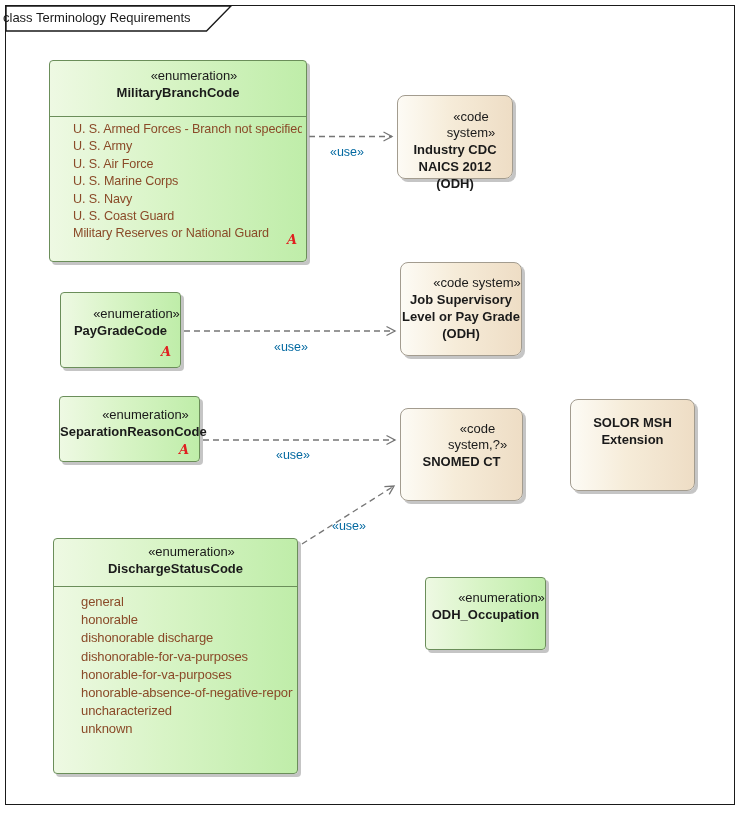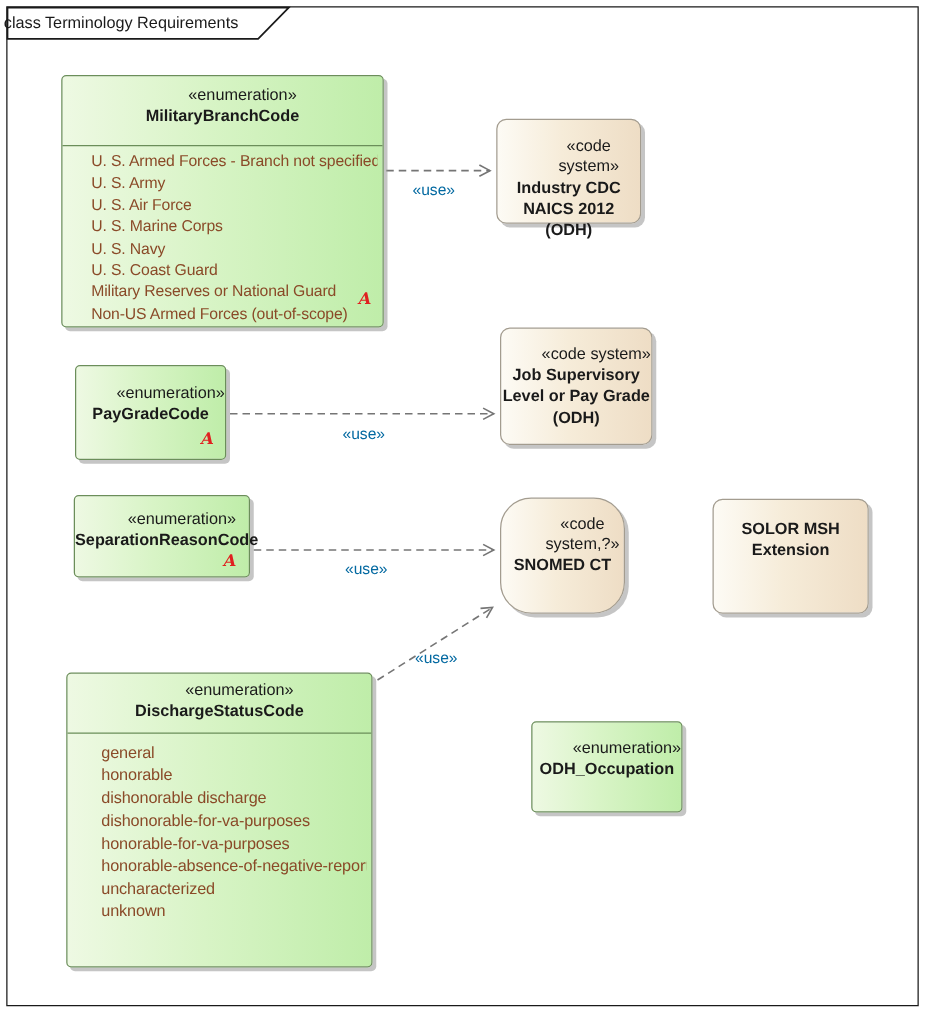--- a/index.html
+++ b/index.html
@@ -61,21 +61,20 @@
     <span class="el-name">MilitaryBranchCode</span>
   </div>
   <ul class="literals mil-literals">
     <li>U. S. Armed Forces - Branch not specified</li>
     <li>U. S.  Army</li>
     <li>U. S. Air Force</li>
     <li>U. S. Marine Corps</li>
     <li>U. S. Navy</li>
     <li>U. S. Coast Guard</li>
     <li>Military Reserves or National Guard</li>
-    <li>Non-US Armed Forces (out-of-scope)</li>
   </ul>
   <span class="marker-a" style="right:9px;bottom:14px;">A</span>
 </div>
 
 <div class="node code" style="left:397px;top:95px;width:116px;height:84px;padding-top:13px;">
   <div class="hdr">
     <span class="stereotype">«code system»</span>
     <span class="el-name">Industry CDC</span>
     <span class="el-name">NAICS 2012 (ODH)</span>
   </div>
@@ -99,21 +98,21 @@
 </div>
 
 <div class="node enum" style="left:59px;top:396px;width:141px;height:66px;padding-top:10px;">
   <div class="hdr">
     <span class="stereotype">«enumeration»</span>
     <span class="el-name">SeparationReasonCode</span>
   </div>
   <span class="marker-a" style="right:10px;bottom:4px;">A</span>
 </div>
 
-<div class="node code" style="left:400px;top:398px;width:100px;height:93px;padding-top:12px;border-radius:25px;">
+<div class="node code" style="left:400px;top:408px;width:123px;height:93px;padding-top:12px;">
   <div class="hdr">
     <span class="stereotype">«code system,?»</span>
     <span class="el-name">SNOMED CT</span>
   </div>
 </div>
 
 <div class="node code" style="left:570px;top:399px;width:125px;height:92px;padding-top:14px;">
   <div class="hdr">
     <span class="el-name">SOLOR MSH</span>
     <span class="el-name">Extension</span>

